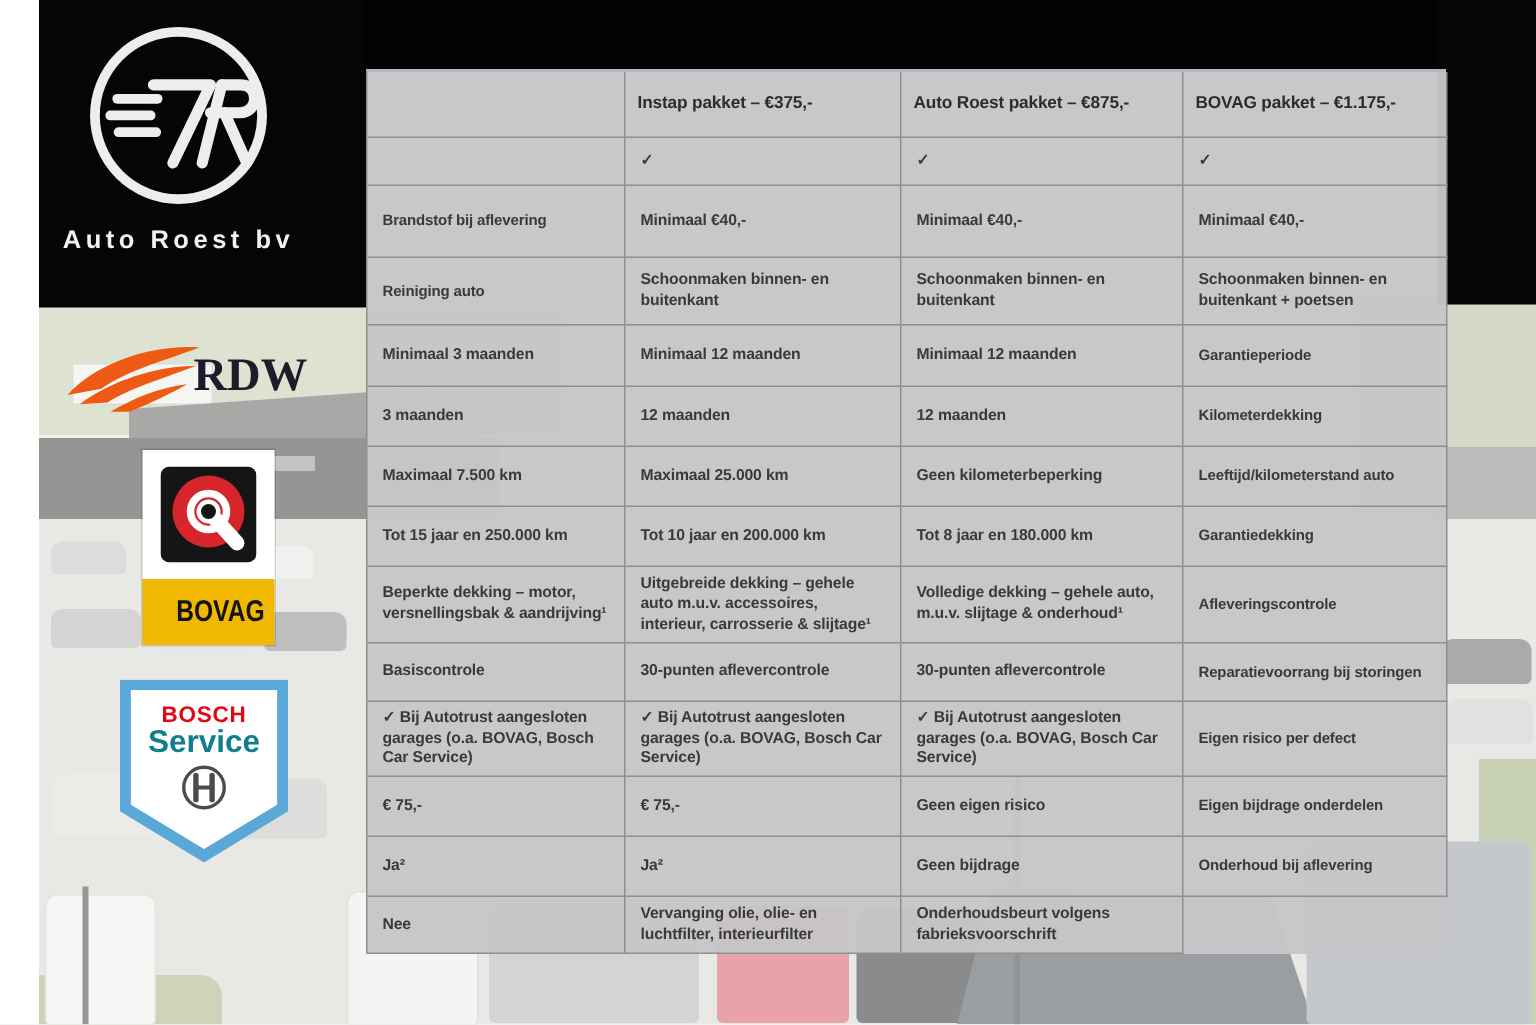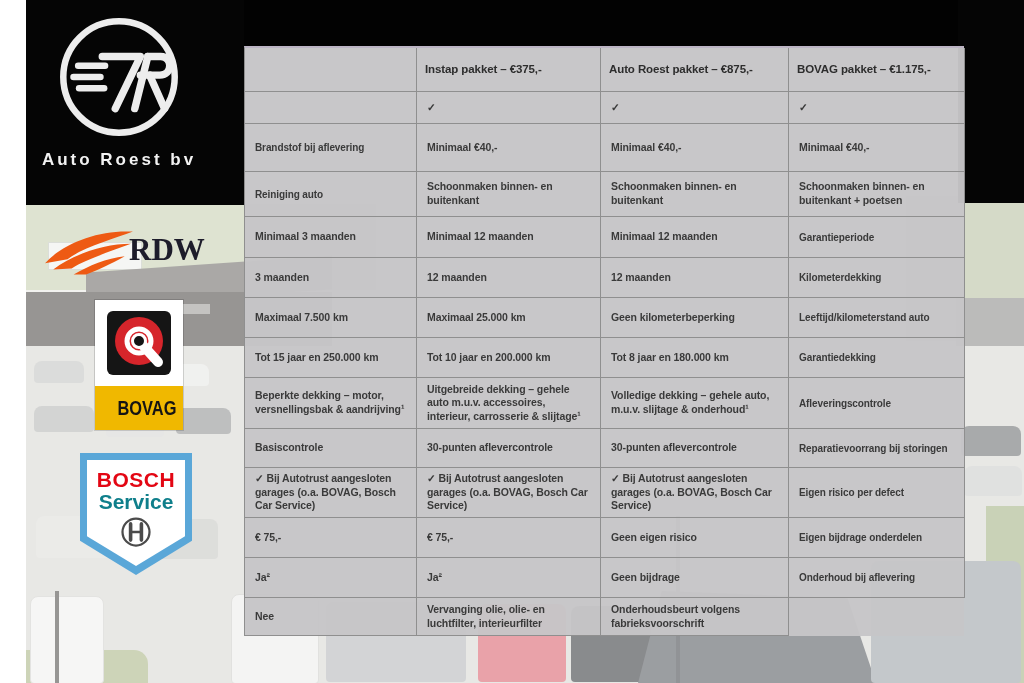--- a/index.html
+++ b/index.html
@@ -59,21 +59,21 @@
   .bovag{position:absolute;left:95px;top:300px;width:88px;height:130px;box-shadow:0 0 0 1px rgba(0,0,0,.15);}
   .bovag-top{width:88px;height:86px;background:#ffffff;display:flex;align-items:center;justify-content:center;}
   .bovag-band{width:88px;height:44px;background:#f0b800;display:flex;align-items:center;justify-content:flex-end;}
   .bovag-band span{font-size:20px;font-weight:bold;color:#141414;transform:scaleX(.82);letter-spacing:0;}
   
   .bosch{position:absolute;left:80px;top:453px;width:112px;height:122px;
          clip-path:polygon(0 0,100% 0,100% 72%,50% 100%,0 72%);background:#5aa7d8;}
   .bosch-inner{position:absolute;left:7px;top:7px;width:98px;height:106px;
          clip-path:polygon(0 0,100% 0,100% 72%,50% 100%,0 72%);background:#ffffff;
          display:flex;flex-direction:column;align-items:center;}
-  .bosch-word{font-size:21px;font-weight:900;color:#e30613;letter-spacing:.5px;margin-top:8px;}
+  .bosch-word{font-size:15px;font-weight:900;color:#e30613;letter-spacing:.5px;margin-top:8px;}
   .bosch-service{font-size:21px;font-weight:bold;color:#0f7f8b;margin-top:-2px;text-align:center;}
   
   .tbl{position:absolute;left:244px;top:46px;width:720px;height:590px;
        display:grid;grid-template-columns:172px 184px 188px 176px;
        grid-template-rows:44px 32px 48px 45px 41px 40px 40px 40px 51px 39px 50px 40px 40px auto;
        background:rgba(198,197,199,.97);border-left:1px solid #8f8f8f;border-top:2px solid #bcb4c4;
        box-sizing:border-box;}
   .cell{border-right:1px solid #8f8f8f;border-bottom:1px solid #8f8f8f;box-sizing:border-box;
         display:flex;align-items:center;padding:3px 10px;font-size:10.5px;font-weight:bold;
         color:#3a3a3a;line-height:1.3;letter-spacing:-.1px;overflow:hidden;}

